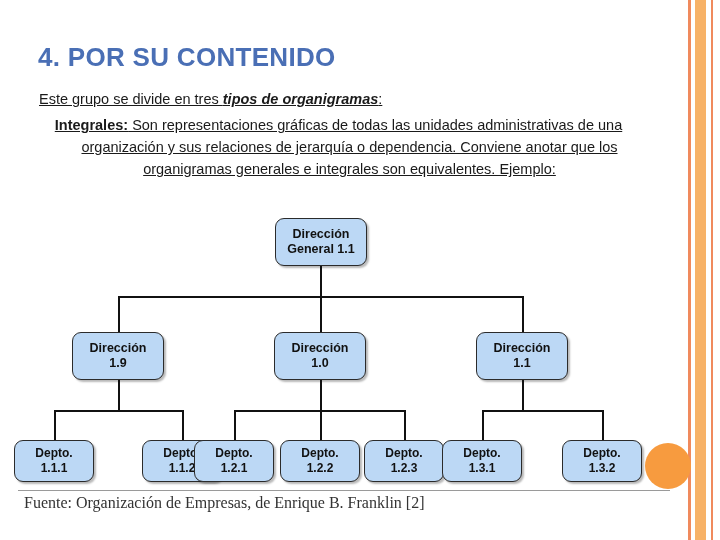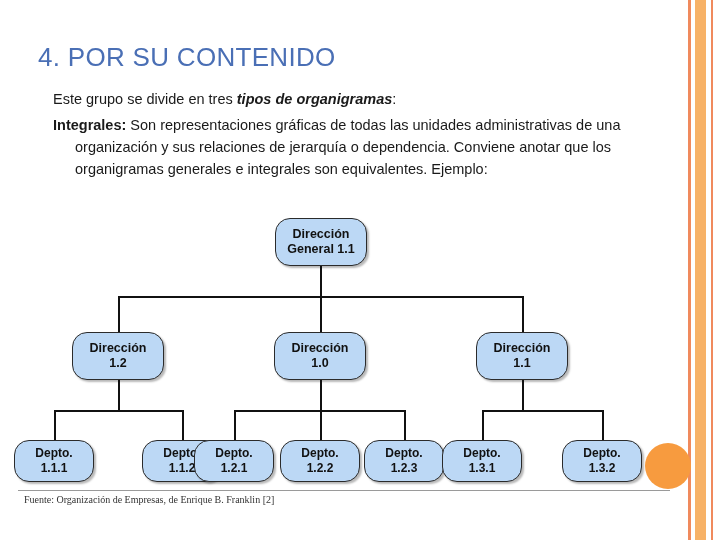--- a/index.html
+++ b/index.html
@@ -45,58 +45,60 @@
     background: #f08a5d;
   }
 
   .title {
     position: absolute;
     left: 38px;
     top: 42px;
     font-size: 26px;
     color: #4a6fb5;
     letter-spacing: 0.3px;
-    font-weight: normal;
+    font-weight: bold;
     white-space: nowrap;
   }
 
   .body-text {
     position: absolute;
     left: 38px;
     top: 88px;
     width: 600px;
     font-size: 14.5px;
     color: #1a1a1a;
     line-height: 1.52;
   }
   .para {
-    margin: 0 0 4px 15px;
+    margin: 0 0 4px 1px;
+    text-decoration: underline;
   }
   .para.indent {
     padding-left: 22px;
     text-indent: -22px;
+    text-align: center;
   }
   .ital { font-style: italic; font-weight: bold; }
   .bold { font-weight: bold; }
 
   
   .chart {
     position: absolute;
     left: 18px;
     top: 210px;
     width: 650px;
     height: 300px;
   }
 
   .node {
     position: absolute;
     box-sizing: border-box;
     background: #bcd8f5;
     border: 1.6px solid #2b2b2b;
-    border-radius: 15px;
+    border-radius: 9px;
     text-align: center;
     color: #111111;
     font-weight: bold;
     font-size: 12.5px;
     line-height: 1.22;
     display: flex;
     flex-direction: column;
     align-items: center;
     justify-content: center;
     box-shadow: 2px 2px 2px rgba(0,0,0,0.28);
@@ -111,21 +113,21 @@
     position: absolute;
     background: #111111;
   }
   .line.h { height: 2px; }
   .line.v { width: 2px; }
 
   .source {
     position: absolute;
     left: 24px;
     top: 494px;
-    font-size: 10px;
+    font-size: 16px;
     color: #333333;
     font-family: "Liberation Serif", serif;
     white-space: nowrap;
   }
   .rule {
     position: absolute;
     left: 18px;
     top: 490px;
     width: 652px;
     height: 1px;
@@ -168,21 +170,21 @@
     <div class="line v" style="left:302px; top:56px; height:31px;"></div>
 
     <div class="line h" style="left:100px; top:86px; width:405px;"></div>
 
     <div class="line v" style="left:100px; top:86px; height:36px;"></div>
     <div class="line v" style="left:302px; top:86px; height:36px;"></div>
     <div class="line v" style="left:504px; top:86px; height:36px;"></div>
 
     <div class="node lvl2" style="left:54px; top:122px;">
       <span>Dirección</span>
-      <span>1.2</span>
+      <span>1.9</span>
     </div>
     <div class="node lvl2" style="left:256px; top:122px;">
       <span>Dirección</span>
       <span>1.0</span>
     </div>
     <div class="node lvl2" style="left:458px; top:122px;">
       <span>Dirección</span>
       <span>1.1</span>
     </div>
 

